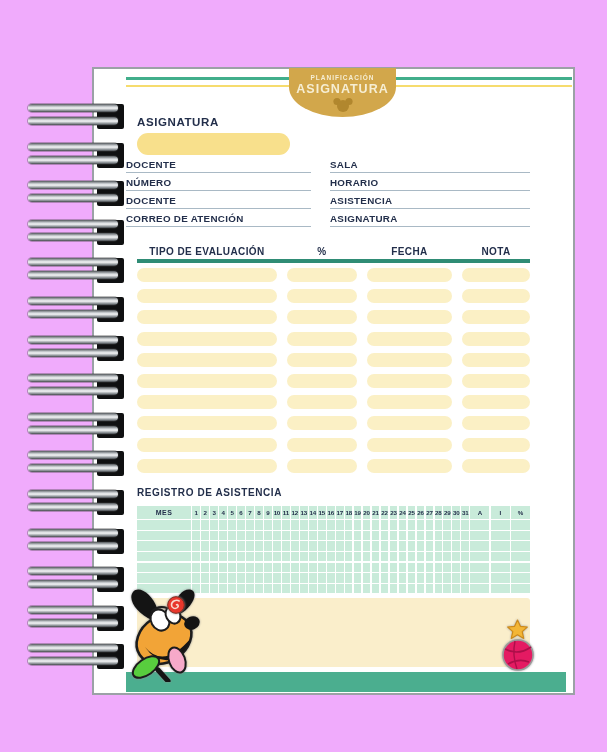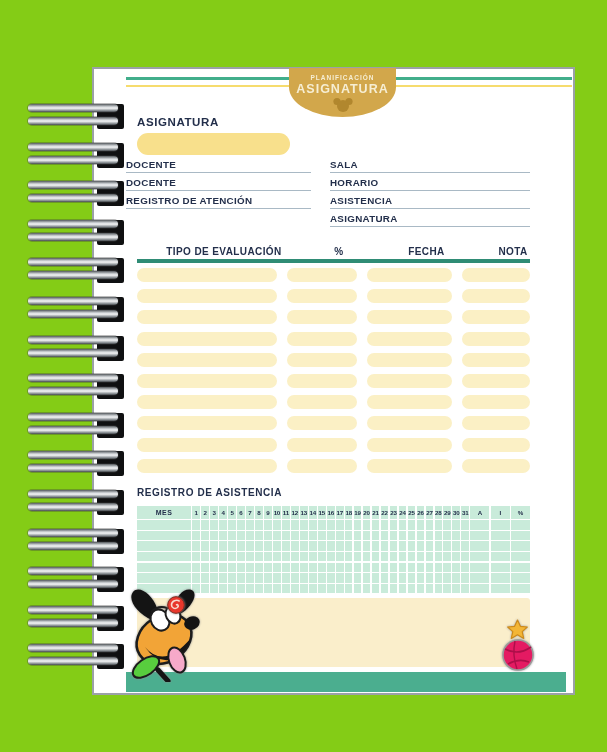--- a/index.html
+++ b/index.html
@@ -1,16 +1,16 @@
 <!DOCTYPE html>
 <html><head>
 <meta charset="utf-8">
 <style>
   html,body{margin:0;padding:0;background:#ffffff;}
-  #canvas{position:relative;width:607px;height:752px;background:#84cc16;overflow:hidden;
+  #canvas{position:relative;width:607px;height:752px;background:#f0abfc;overflow:hidden;
           font-family:"Liberation Sans",sans-serif;}
   
   .page{position:absolute;left:92px;top:67px;width:483px;height:628px;background:#fff;
         border:2px solid #9ba1a6;box-sizing:border-box;}
   .topline{position:absolute;height:2.5px;left:126px;width:446px;}
   .topline.teal{top:77px;background:#41ae8b;}
   .topline.yellow{top:84.5px;background:#f6dc6e;}
   
   .spiral{position:absolute;left:0;top:0;width:140px;height:752px;}
   .coil{position:absolute;left:28px;width:96px;height:26px;}
@@ -31,21 +31,21 @@
                  letter-spacing:.6px;color:#232f4b;}
   .subject-pill{position:absolute;left:137px;top:133px;width:153px;height:22px;border-radius:11px;background:#f8e08c;}
   
   .info-col{position:absolute;top:155px;}
   .info-col.left{left:126px;width:185px;}
   .info-col.right{left:330px;width:200px;}
   .info-row{height:17px;border-bottom:1.4px solid #a9b9c5;display:flex;align-items:flex-end;}
   .info-label{font-size:9.8px;font-weight:bold;color:#232f4b;letter-spacing:.3px;padding-bottom:2px;white-space:nowrap;}
   
   .eval-grid{display:grid;grid-template-columns:140px 70px 85px 68px;column-gap:10px;}
-  .eval-header{position:absolute;left:154px;top:246px;width:393px;}
+  .eval-header{position:absolute;left:137px;top:246px;width:393px;}
   .eval-header .hcell{text-align:center;font-size:10px;font-weight:bold;color:#232f4b;letter-spacing:.4px;}
   .eval-rule{position:absolute;left:137px;top:259px;width:393px;height:3.5px;background:#2f8c75;}
   .eval-rows{position:absolute;left:137px;top:268px;width:393px;display:flex;flex-direction:column;gap:7.2px;}
   .pill{height:14px;border-radius:7px;background:#fbf0c5;}
   
   .att-title{position:absolute;left:137px;top:487px;font-size:10px;font-weight:bold;
              letter-spacing:.6px;color:#232f4b;}
   .att-grid{position:absolute;left:137px;top:506px;width:393px;display:grid;
             grid-template-columns:54px repeat(31,1fr) 19px 19px 19px;
             grid-template-rows:13px repeat(7,9.3px);gap:1.3px;}
@@ -82,24 +82,27 @@
   </div>
 
   <div class="subject-label">ASIGNATURA</div>
   <div class="subject-pill"></div>
 
   <div class="info-col left">
       <div class="info-row">
         <div class="info-label" style="display: inline;">DOCENTE</div>
       </div>
       <div class="info-row">
+        <div class="info-label" style="display: inline;">NÚMERO</div>
+      </div>
+      <div class="info-row">
         <div class="info-label" style="display: inline;">DOCENTE</div>
       </div>
       <div class="info-row">
-        <div class="info-label" style="display: inline;">REGISTRO DE ATENCIÓN</div>
+        <div class="info-label" style="display: inline;">CORREO DE ATENCIÓN</div>
       </div>
     </div>
   <div class="info-col right">
       <div class="info-row">
         <div class="info-label" style="display: inline;">SALA</div>
       </div>
       <div class="info-row">
         <div class="info-label" style="display: inline;">HORARIO</div>
       </div>
       <div class="info-row">

